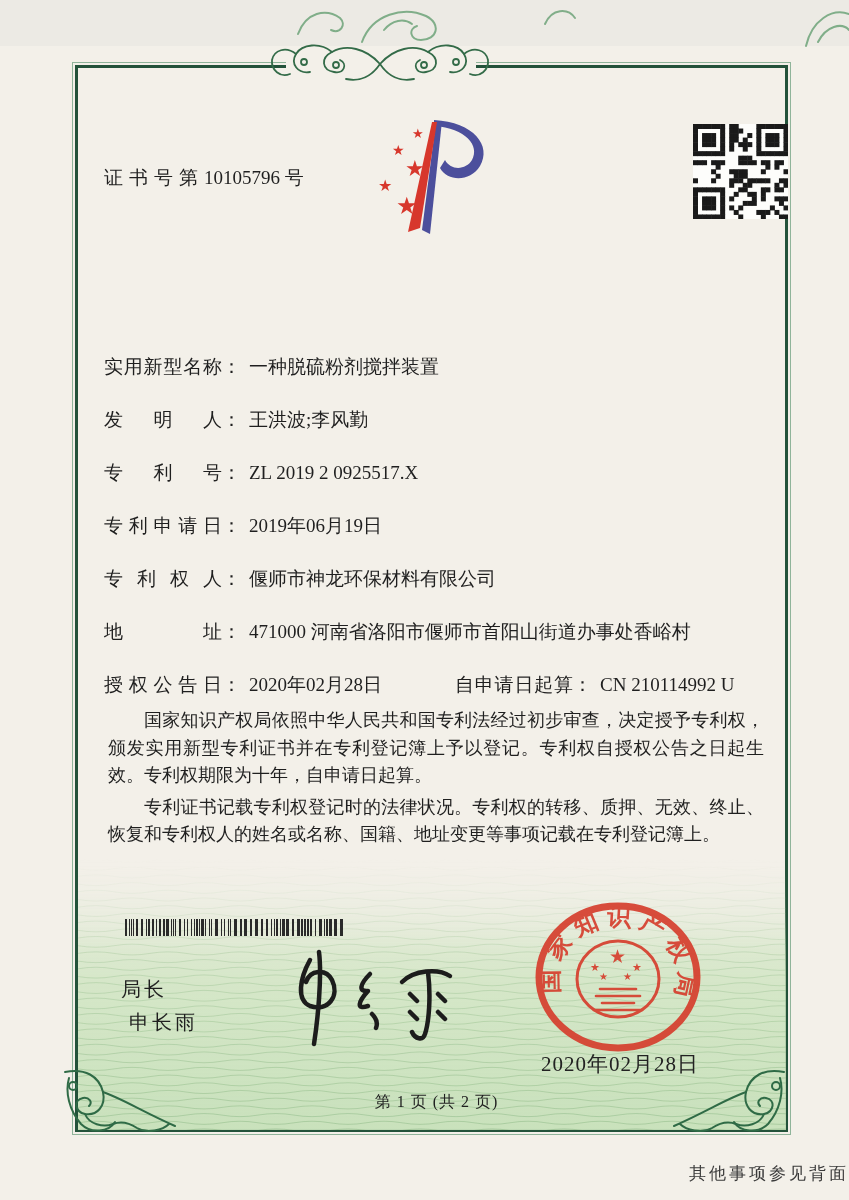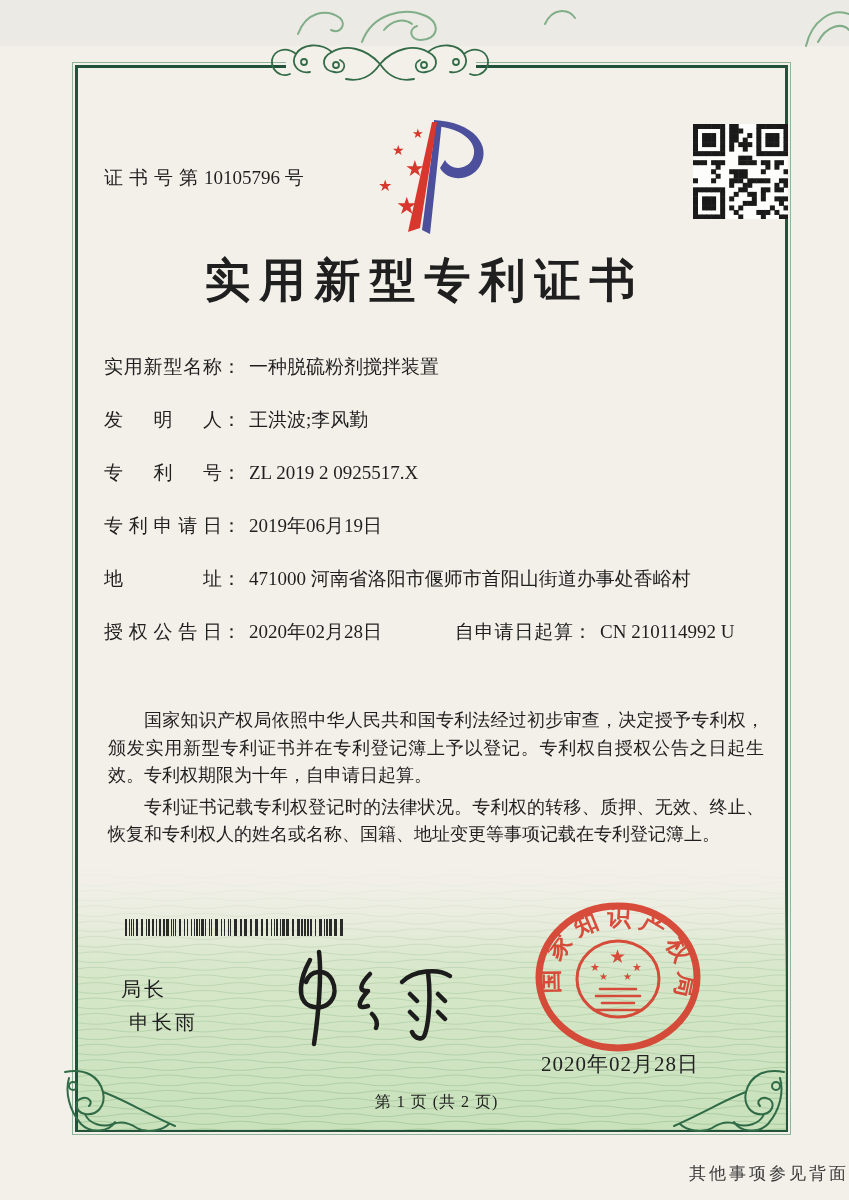--- a/index.html
+++ b/index.html
@@ -368,34 +368,36 @@
       <rect x="22.62" y="90.48" width="5" height="5" fill="#1a1a1a"></rect>
       <rect x="27.14" y="63.33" width="5" height="5" fill="#1a1a1a"></rect>
       <rect x="27.14" y="67.86" width="5" height="5" fill="#1a1a1a"></rect>
       <rect x="27.14" y="72.38" width="5" height="5" fill="#1a1a1a"></rect>
       <rect x="27.14" y="76.90" width="5" height="5" fill="#1a1a1a"></rect>
       <rect x="27.14" y="81.43" width="5" height="5" fill="#1a1a1a"></rect>
       <rect x="27.14" y="85.95" width="5" height="5" fill="#1a1a1a"></rect>
       <rect x="27.14" y="90.48" width="5" height="5" fill="#1a1a1a"></rect>
     </svg>
 
-  <div class="title">实用新型专利证书</div>
 
   <div class="fields">
     <div class="field-row">
       <span class="flabel">实用新型名称</span><span class="colon">：</span><span class="fvalue">一种脱硫粉剂搅拌装置</span>
     </div>
     <div class="field-row">
       <span class="flabel">发明人</span><span class="colon">：</span><span class="fvalue">王洪波;李风勤</span>
     </div>
     <div class="field-row">
       <span class="flabel">专利号</span><span class="colon">：</span><span class="fvalue">ZL 2019 2 0925517.X</span>
     </div>
     <div class="field-row">
       <span class="flabel">专利申请日</span><span class="colon">：</span><span class="fvalue">2019年06月19日</span>
+    </div>
+    <div class="field-row">
+      <span class="flabel">专利权人</span><span class="colon">：</span><span class="fvalue">偃师市神龙环保材料有限公司</span>
     </div>
     <div class="field-row">
       <span class="flabel">地址</span><span class="colon">：</span><span class="fvalue">471000 河南省洛阳市偃师市首阳山街道办事处香峪村</span>
     </div>
     <div class="field-row">
       <span class="flabel">授权公告日</span><span class="colon">：</span><span class="fvalue w1">2020年02月28日</span><span class="flabel">自申请日起算</span><span class="colon">：</span><span class="fvalue">CN 210114992 U</span>
     </div>
   </div>
 
   <div class="paras">

